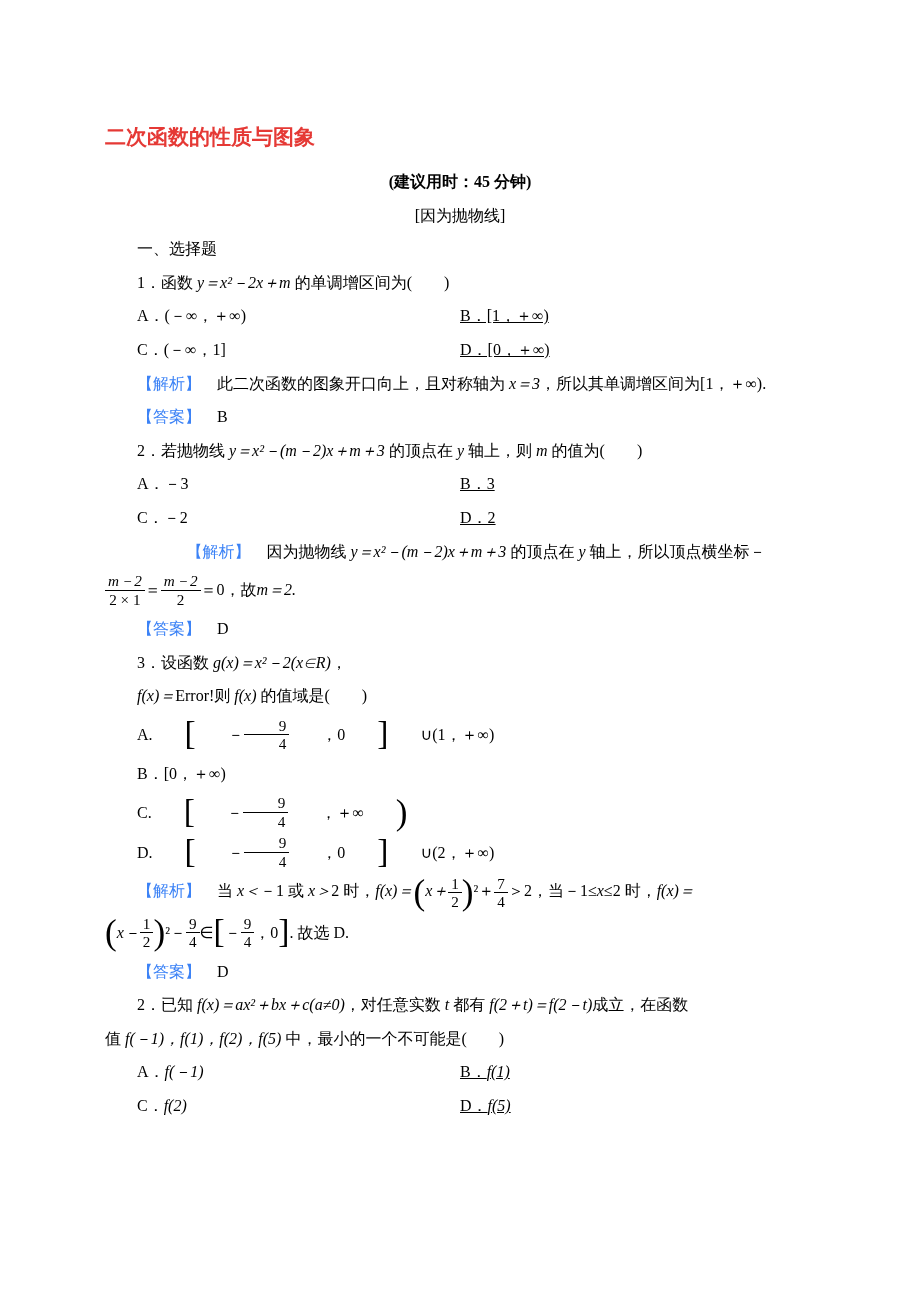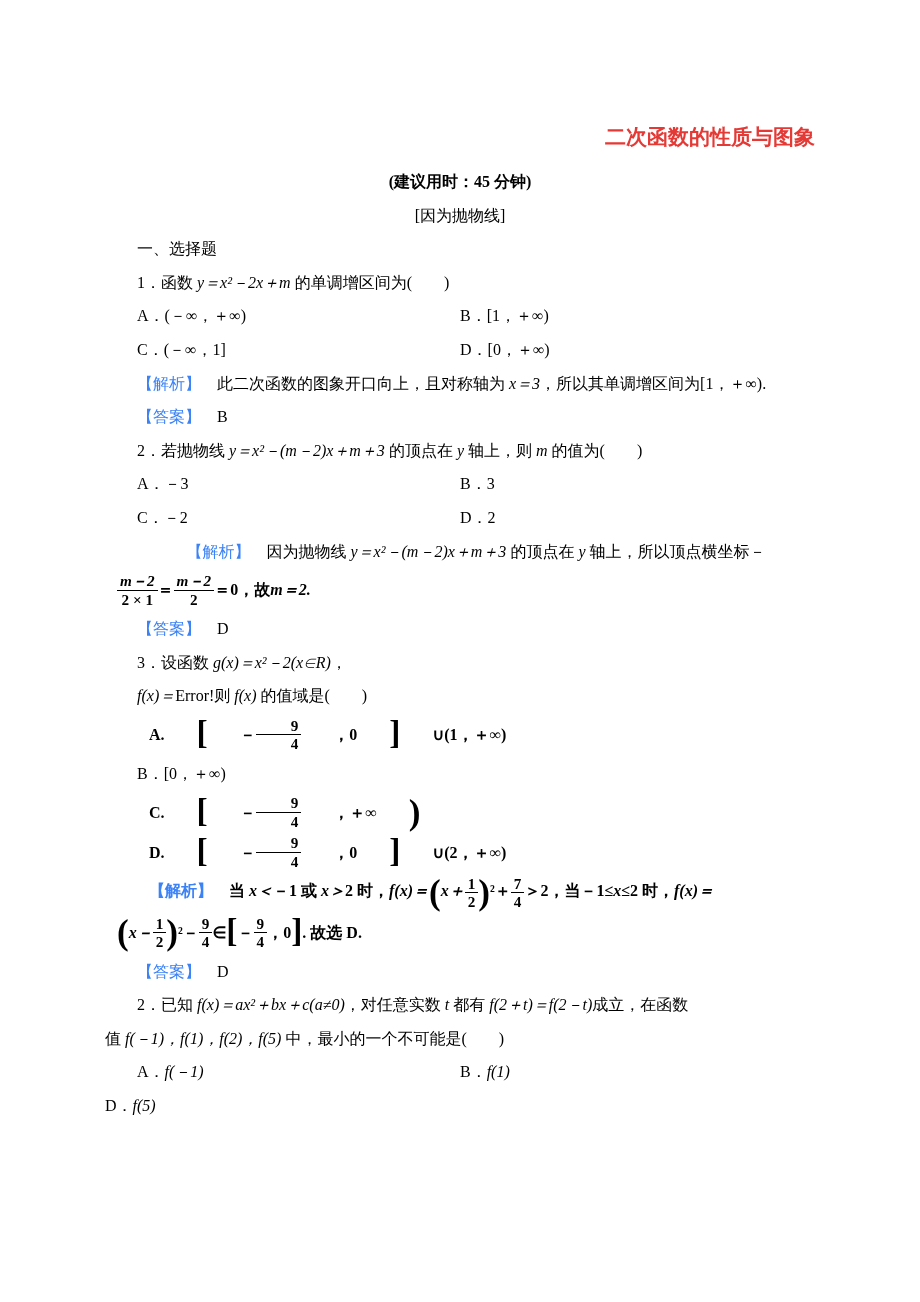--- a/index.html
+++ b/index.html
@@ -8,41 +8,41 @@
       width: 920px;
       padding: 115px 105px 90px 105px;
       font-family: "SimSun", "Songti SC", serif;
       font-size: 16px;
       line-height: 2.1;
       color: #000;
     }
     .title {
       color: #e53935;
       font-weight: bold;
-      text-align: right;
+      text-align: left;
       font-size: 21px;
       font-family: "SimHei", "Heiti SC", sans-serif;
       margin-bottom: 6px;
     }
     .subtitle-bold { text-align: center; font-weight: bold; font-family: Liberation Serif, serif; }
     .subtitle-norm { text-align: center; }
     .para { text-indent: 2em; }
     .col2 { display: flex; }
     .col2 > .l { width: 50%; text-indent: 2em; }
-    .col2 > .r { width: 50%; }
+    .col2 > .r { width: 50%; text-decoration: underline; }
     .blue { color: #3b82f6; }
     .italic { font-style: italic; }
     .frac { display: inline-block; vertical-align: middle; text-align: center; line-height: 1.15; font-size: 0.95em; }
     .frac .n { display: block; border-bottom: 1px solid #000; padding: 0 3px; }
     .frac .d { display: block; padding: 0 3px; }
     .lbrace { display: inline-block; vertical-align: middle; font-size: 2.1em; line-height: 1; position: relative; top: -2px; }
     .rbrace { display: inline-block; vertical-align: middle; font-size: 2.1em; line-height: 1; position: relative; top: -2px; }
     .bigparen-l { display: inline-block; vertical-align: middle; font-size: 2.2em; line-height: 1; }
     .bigparen-r { display: inline-block; vertical-align: middle; font-size: 2.2em; line-height: 1; }
-    .blk-row { margin: 4px 12px; font-weight: bold; }
+    .blk-row { margin: 4px 0; }
     .noindent { text-indent: 0; }
     .mline { display: flex; align-items: center; flex-wrap: wrap; }
     .mline > * { white-space: nowrap; }
   </style>
 </head>
 <body>
 
 <div class="title">二次函数的性质与图象</div>
 <div class="subtitle-bold">(建议用时：45 分钟)</div>
 <div class="subtitle-norm">[因为抛物线]</div>
@@ -182,14 +182,15 @@
   <span>2．已知 </span><span class="italic">f(x)＝ax²＋bx＋c(a≠0)</span><span>，对任意实数 </span><span class="italic">t</span><span> 都有 </span><span class="italic">f(2＋t)＝f(2－t)</span><span>成立，在函数</span>
 </div>
 <div class="noindent">
   <span>值 </span><span class="italic">f(－1)，f(1)，f(2)，f(5)</span><span> 中，最小的一个不可能是(　　)</span>
 </div>
 <div class="col2">
   <div class="l"><span>A．</span><span class="italic">f(－1)</span></div>
   <div class="r"><span>B．</span><span class="italic">f(1)</span></div>
 </div>
 <div class="col2">
+  <div class="l"><span>C．</span><span class="italic">f(2)</span></div>
   <div class="r"><span>D．</span><span class="italic">f(5)</span></div>
 </div>
 
 </body></html>

